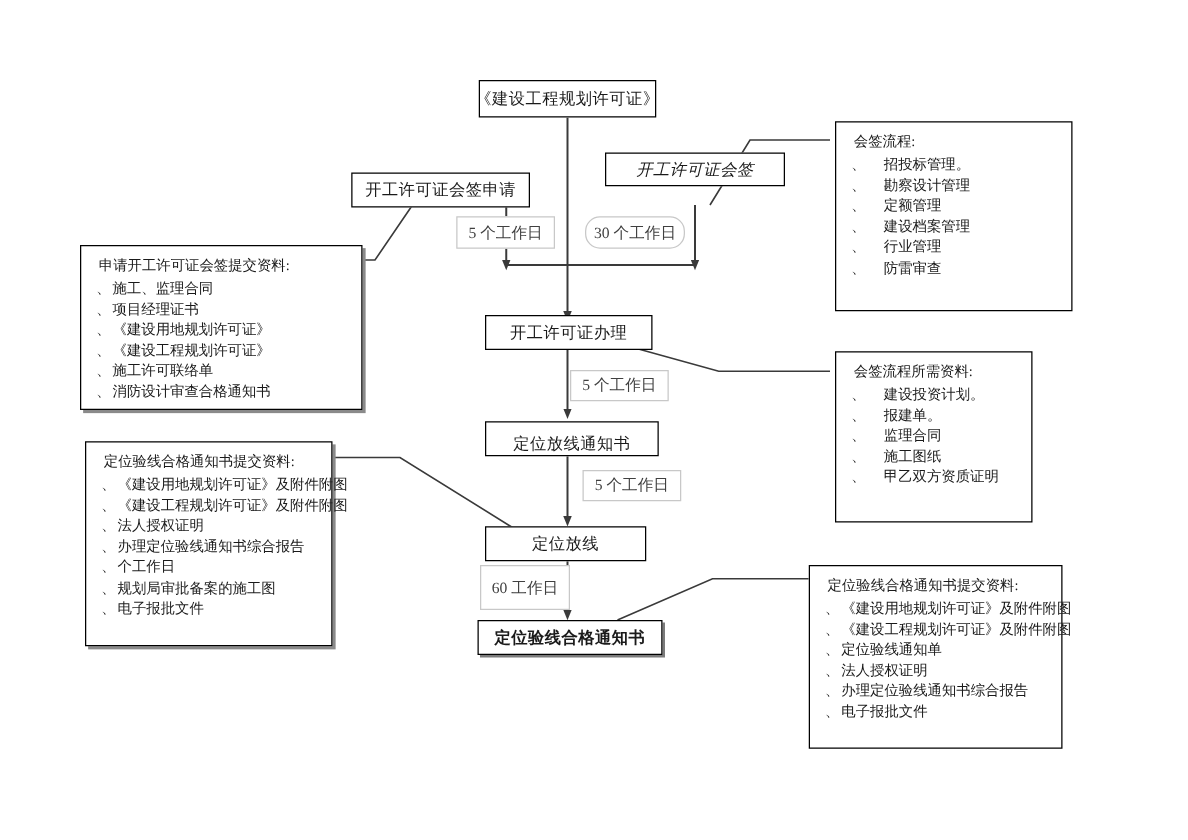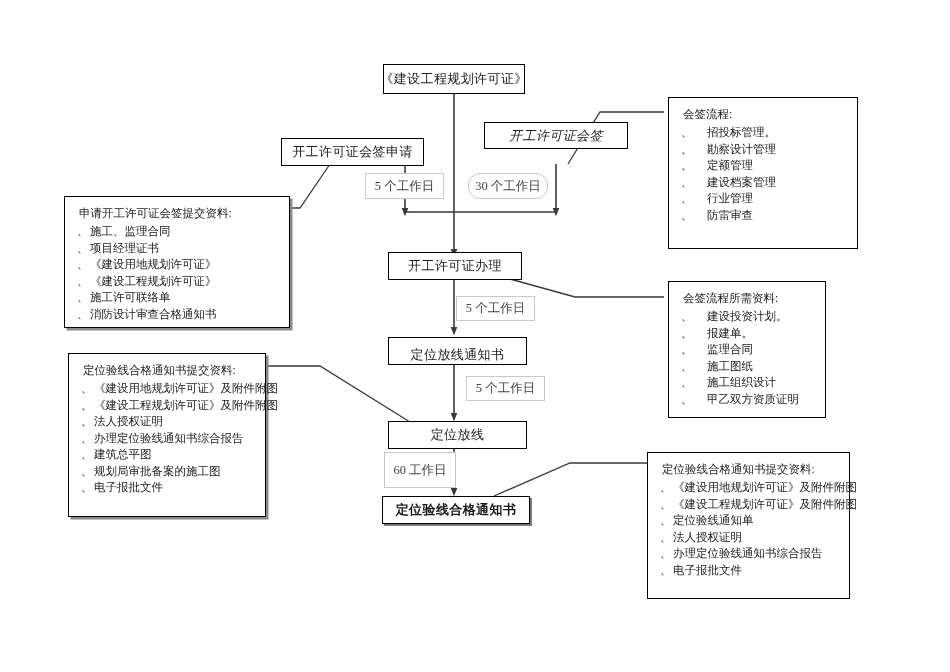--- a/index.html
+++ b/index.html
@@ -130,21 +130,21 @@
 </div>
 
 <div class="node" style="left:388px; top:252px; width:134px; height:28px;">
   <span>开工许可证办理</span>
 </div>
 
 <div class="node" style="left:388px; top:337px; width:139px; height:28px;align-items:flex-end;">
   <span>定位放线通知书</span>
 </div>
 
-<div class="node" style="left:388px; top:421px; width:139px; height:28px;">
+<div class="node" style="left:388px; top:421px; width:129px; height:28px;">
   <span>定位放线</span>
 </div>
 
 <div class="node shadowed" style="left:382px; top:496px; width:148px; height:28px; border-width:1.6px;font-weight:bold;">
   <span>定位验线合格通知书</span>
 </div>
 
 <div class="duration" style="left:365px; top:173px; width:79px; height:26px;">
   <span>5 个工作日</span>
 </div>
@@ -189,33 +189,32 @@
   </ul>
 </div>
 
 <div class="callout indented" style="left:668px; top:281px; width:158px; height:137px;">
   <span class="c-title">会签流程所需资料:</span>
   <ul>
     <li><span class="bullet">、</span><span>建设投资计划。</span></li>
     <li><span class="bullet">、</span><span>报建单。</span></li>
     <li><span class="bullet">、</span><span>监理合同</span></li>
     <li><span class="bullet">、</span><span>施工图纸</span></li>
-    <li><span class="bullet">、</span><span>施工组织设计</span></li>
     <li><span class="bullet">、</span><span>甲乙双方资质证明</span></li>
   </ul>
 </div>
 
 <div class="callout shadowed" style="left:68px; top:353px; width:198px; height:164px;">
   <span class="c-title">定位验线合格通知书提交资料:</span>
   <ul>
     <li><span class="bullet">、</span><span>《建设用地规划许可证》及附件附图</span></li>
     <li><span class="bullet">、</span><span>《建设工程规划许可证》及附件附图</span></li>
     <li><span class="bullet">、</span><span>法人授权证明</span></li>
     <li><span class="bullet">、</span><span>办理定位验线通知书综合报告</span></li>
-    <li><span class="bullet">、</span><span>建筑总平图</span></li>
+    <li><span class="bullet">、</span><span>个工作日</span></li>
     <li><span class="bullet">、</span><span>规划局审批备案的施工图</span></li>
     <li><span class="bullet">、</span><span>电子报批文件</span></li>
   </ul>
 </div>
 
 <div class="callout" style="left:647px; top:452px; width:203px; height:147px;">
   <span class="c-title">定位验线合格通知书提交资料:</span>
   <ul>
     <li><span class="bullet">、</span><span>《建设用地规划许可证》及附件附图</span></li>
     <li><span class="bullet">、</span><span>《建设工程规划许可证》及附件附图</span></li>

